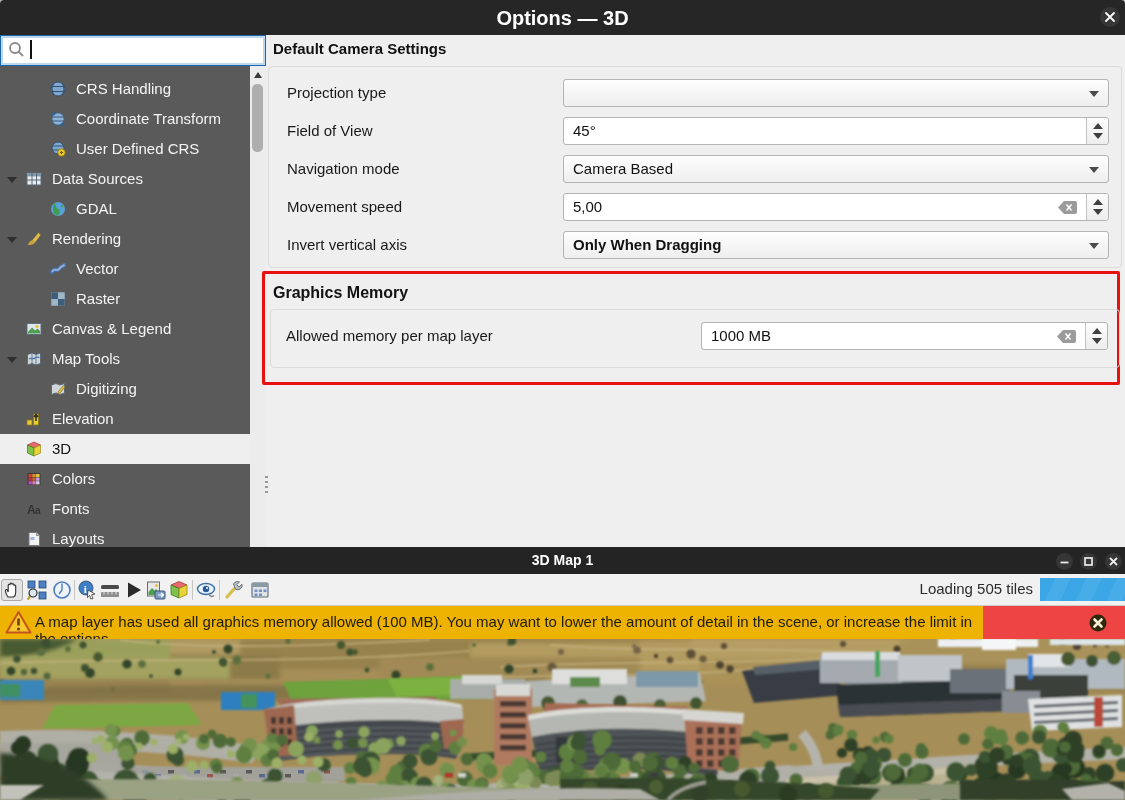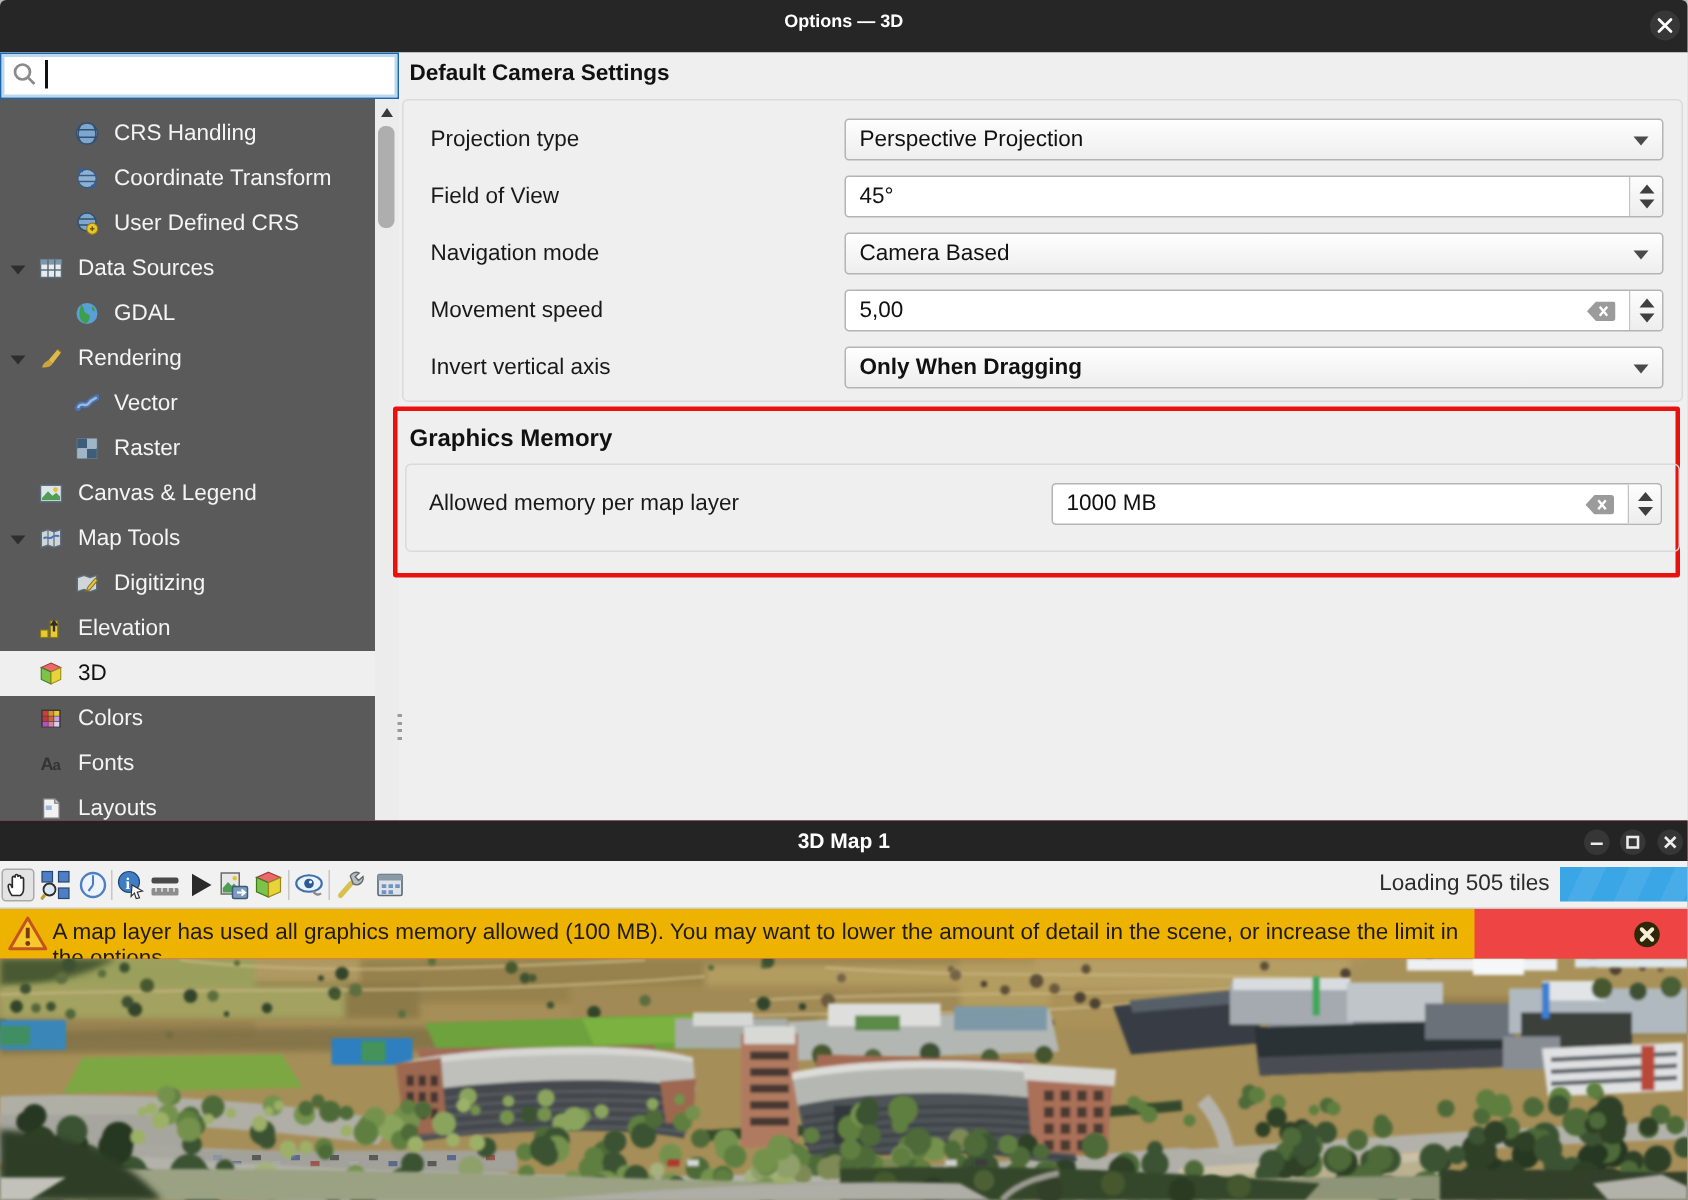--- a/index.html
+++ b/index.html
@@ -6,21 +6,21 @@
 html,body { width:1125px; height:800px; overflow:hidden; background:#b9b9b9;
   font-family:"Liberation Sans", sans-serif; }
 .abs { position:absolute; }
 
 
 #dlg { left:0; top:0; width:1125px; height:547px; background:#efefef;
   border-radius:4px 4px 0 0; overflow:hidden; }
 #titlebar { left:0; top:0; width:1125px; height:35px; background:#262626;
   border-radius:4px 4px 0 0; }
 #titlebar .ttl { position:absolute; left:0; right:0; top:7px; text-align:center;
-  color:#fff; font-weight:bold; font-size:12px; }
+  color:#fff; font-weight:bold; font-size:20px; }
 .circbtn { position:absolute; border-radius:50%; background:#373737; }
 #dlgclose { left:1100px; top:7px; width:20px; height:20px; }
 
 
 #search { left:0; top:35px; width:266px; height:31px; background:#fff;
   border:1.5px solid #1d66ae; box-shadow:inset 0 0 0 2px #bcd8ef; }
 #search svg { position:absolute; left:7px; top:5px; }
 #caret { position:absolute; left:29px; top:4px; width:1.5px; height:19px; background:#111; }
 
 
@@ -254,21 +254,20 @@
   </div>
 <div class="abs" id="panel"></div>
 <h1 class="h">Default Camera Settings</h1>
 <div class="gbox" style="left:268px; top:66px; width:854px; height:202px;"></div>
 <div class="lbl" style="left:287px; top:84px;">Projection type</div>
 <div class="lbl" style="left:287px; top:122px;">Field of View</div>
 <div class="lbl" style="left:287px; top:160px;">Navigation mode</div>
 <div class="lbl" style="left:287px; top:198px;">Movement speed</div>
 <div class="lbl" style="left:287px; top:236px;">Invert vertical axis</div>
 <div class="field combo" style="left:563px; top:79px; width:546px;">
-    <span class="txt">Perspective Projection</span>
     <div class="da"></div>
   </div>
 <div class="field spin" style="left:563px; top:117px; width:546px;">
     <span class="txt">45°</span>
     <div class="spincell">
       <div class="su"></div>
       <div class="sd"></div>
     </div>
   </div>
 <div class="field combo" style="left:563px; top:155px; width:546px;">

